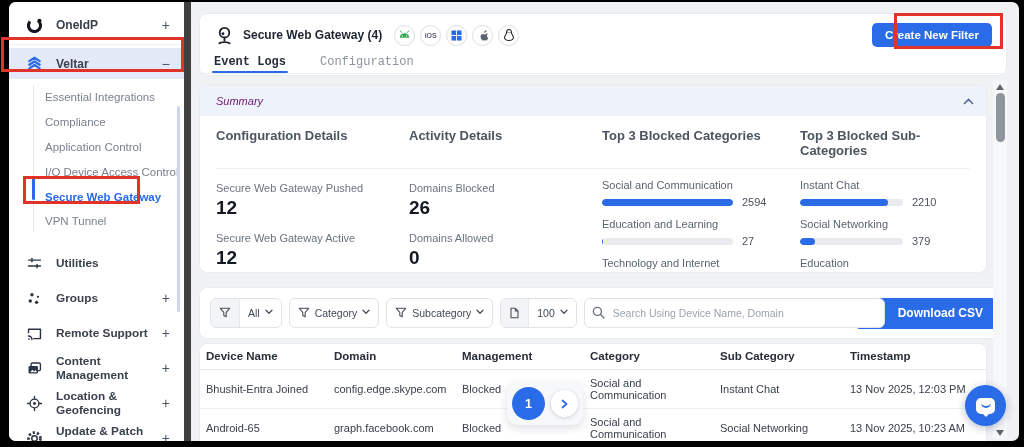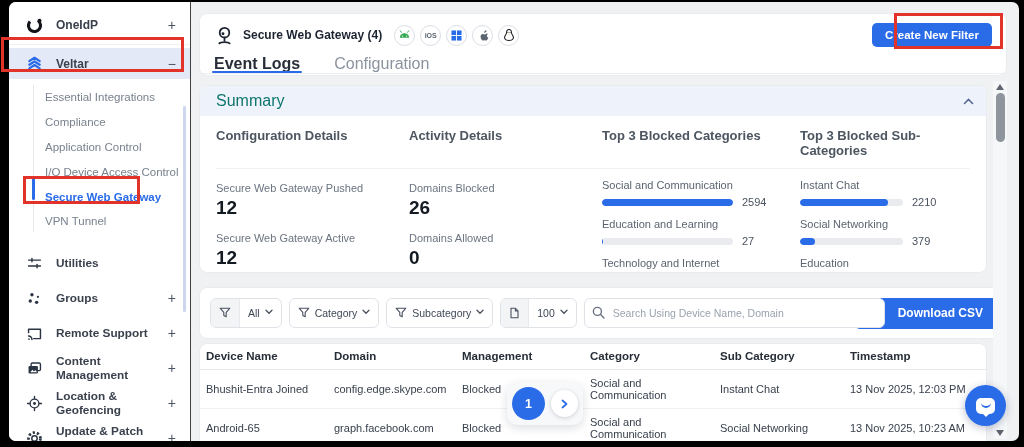--- a/index.html
+++ b/index.html
@@ -1,21 +1,21 @@
 <!DOCTYPE html>
 <html><head>
 <meta charset="utf-8">
 <style>
   * { margin:0; padding:0; box-sizing:border-box; }
   html,body { width:1024px; height:447px; }
   body { background:#000; position:relative; font-family:"Liberation Sans","DejaVu Sans",sans-serif; overflow:hidden; }
   .screen { position:absolute; left:9px; top:2px; right:5px; bottom:6px; background:#f0f1f3; border-radius:7px; overflow:hidden; display:flex; }
 
   
-  .sidebar { width:182px; background:#fff; border-right:1px solid #404040; position:relative; flex-shrink:0; }
+  .sidebar { width:182px; background:#fff; border-right:7px solid #404040; position:relative; flex-shrink:0; }
   .side-row { display:flex; align-items:center; height:32px; padding:0 14px 0 16px; gap:12px; cursor:pointer; }
   .side-row .lbl { font-size:12px; color:#3a414d; font-weight:700; flex:1; }
   .side-row .tgl { font-size:14px; color:#4b5563; font-weight:400; }
   .side-row.selected { background:#e4e9f8; height:31px; }
   .side-divider { height:1px; background:#f0f1f4; margin:3px 0; }
   .icon18 { width:19px; height:19px; flex-shrink:0; display:flex; align-items:center; justify-content:center; }
   .submenu { position:relative; padding:6px 0 4px 0; }
   .submenu-line { position:absolute; left:24px; top:6px; bottom:6px; width:1px; background:#e4e7ec; }
   .submenu-active-line { position:absolute; left:23px; top:98px; width:2.5px; height:23px; background:#2a6be8; border-radius:2px; }
   .sub-item { height:24.8px; display:flex; align-items:center; padding-left:36px; font-size:11.5px; color:#79828e; cursor:pointer; }
@@ -32,28 +32,28 @@
   
   .header-card { left:8px; top:11px; width:808px; height:63px; }
   .title-row { display:flex; align-items:center; padding:9px 14px 0 14px; gap:8px; }
   .page-title { font-size:12px; font-weight:700; color:#1d2431; margin-right:4px; }
   .chips { display:flex; gap:5px; align-items:center; }
   .chip { width:21px; height:21px; border-radius:50%; border:1px solid #d9dde3; background:#fff; display:flex; align-items:center; justify-content:center; overflow:hidden; }
   .chip.android { background:#fff; }
   .ios-txt { font-size:7px; font-weight:700; color:#5b6470; }
   .create-btn { margin-left:auto; background:#2a6be8; color:#fff; font-size:11.5px; font-weight:700; border:none; border-radius:5px; padding:6px 13px; cursor:pointer; }
   .tabs-row { display:flex; gap:34px; padding:8px 14px 0 14px; border-bottom:1px solid #edeef1; height:27px; }
-  .tab { font-size:16px; color:#8b939f; cursor:pointer; position:relative; padding-bottom:8px; }
+  .tab { font-size:12px; color:#8b939f; cursor:pointer; position:relative; padding-bottom:8px;font-family:Liberation Mono, monospace; }
   .tab.active { color:#272e38; font-weight:700; }
   .tab.active:after { content:""; position:absolute; left:-2px; right:-2px; bottom:0; height:2.5px; background:#2a6be8; border-radius:2px; }
 
   
   .summary-card { left:8px; top:83px; width:788px; height:188px; overflow:hidden; }
   .summary-head { background:#eef2fb; height:30px; display:flex; align-items:center; padding:0 12px 0 16px; }
-  .summary-title { font-size:16px; color:#0f766e; flex:1; }
+  .summary-title { font-size:11px; color:#701a75; flex:1;font-style:italic; }
   .collapse-btn { cursor:pointer; display:flex; align-items:center; }
   .summary-body { padding:0 16px; }
   .col-heads { display:grid; grid-template-columns:193px 193px 198px 1fr; padding:12px 0 10px 0; border-bottom:1px solid #eef0f3; }
   .col-head { font-size:13px; font-weight:700; color:#4c5560; }
   .col-grid { display:grid; grid-template-columns:193px 193px 198px 1fr; }
   .metric { margin-top:13px; }
   .metric-label { font-size:11px; color:#6b7480; }
   .metric-value { font-size:19px; font-weight:700; color:#141a22; margin-top:3px; }
   .bar-group { margin-top:10px; padding-right:26px; }
   .bar-label { font-size:11px; color:#5b6470; }

